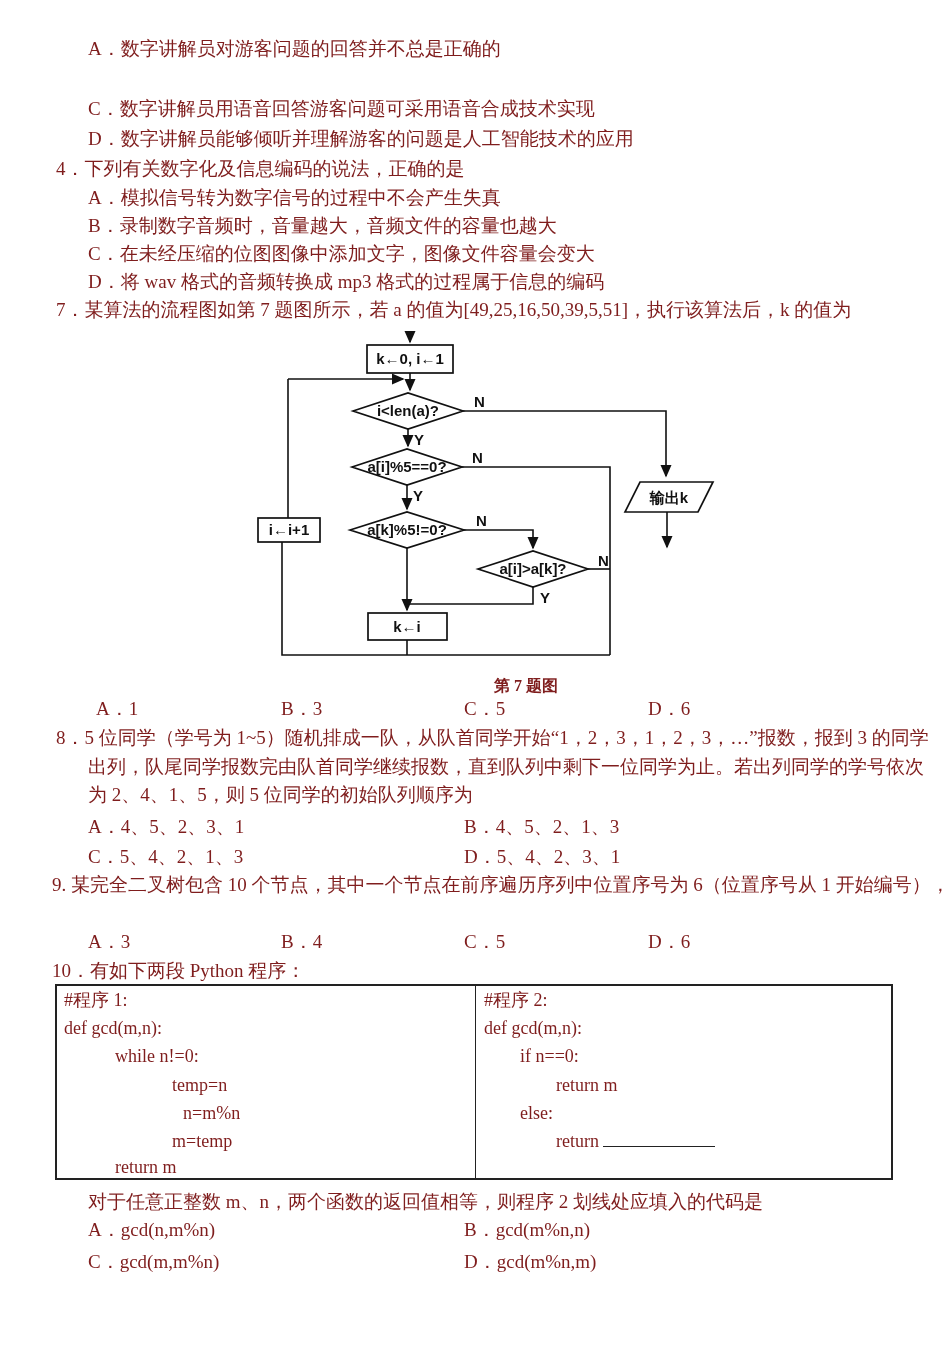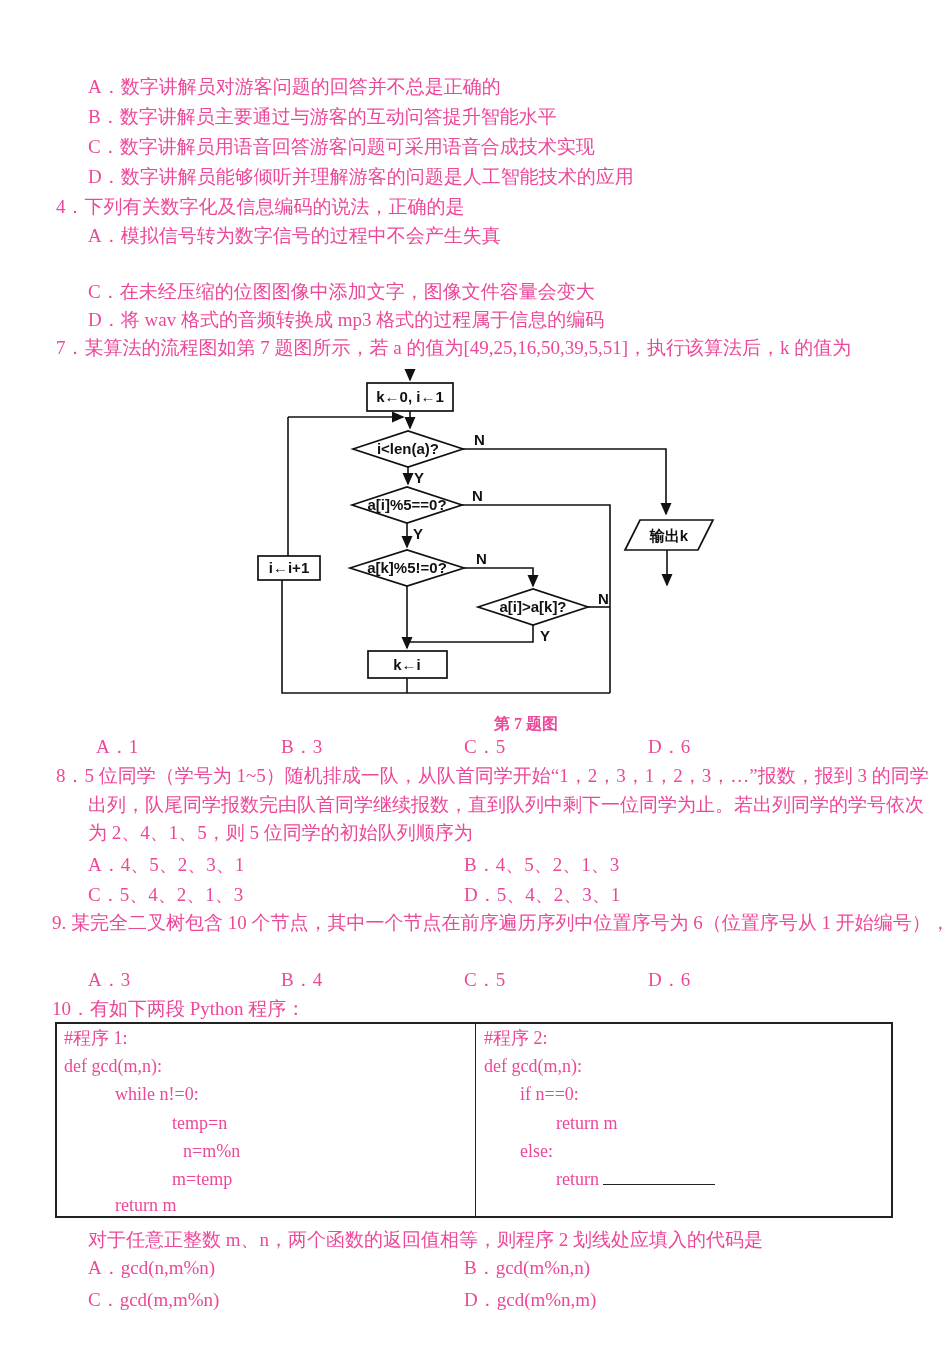--- a/index.html
+++ b/index.html
@@ -1,17 +1,17 @@
 <!DOCTYPE html>
 <html><head>
 <meta charset="utf-8">
 <style>
   html,body{margin:0;padding:0;background:#ffffff;}
   .page{position:relative;width:950px;height:1277px;background:#ffffff;overflow:hidden;
-        font-family:"Liberation Serif","DejaVu Serif",serif;color:#ec4899;margin-top:38px;}
+        font-family:"Liberation Serif","DejaVu Serif",serif;color:#7f1d1d;}
   .t{position:absolute;font-size:19px;line-height:22px;white-space:nowrap;}
   .code{position:absolute;font-size:18px;line-height:21px;white-space:nowrap;text-align:center;}
   .tablebox{position:absolute;left:55px;top:984px;width:838px;height:196px;
             border:2px solid #222;box-sizing:border-box;}
   .tabledivider{position:absolute;left:475px;top:984px;width:0;height:196px;
                 border-left:1.5px solid #222;}
   .blank{display:inline-block;width:112px;height:14px;border-bottom:1.6px solid #222;
          vertical-align:baseline;}
   .caption{position:absolute;left:398px;top:676px;width:160px;text-align:right;
            font-size:16px;font-weight:bold;white-space:nowrap;}
@@ -21,26 +21,26 @@
   .flowchart .shape{fill:none;stroke:#111;stroke-width:1.7px;}
   .flowchart .wire{fill:none;stroke:#111;stroke-width:1.6px;}
   .bluebar{position:absolute;left:30px;top:1337px;width:658px;height:8px;}
 </style>
 </head>
 <body>
 
 <div class="page">
 
   <div class="t" style="left:88px;top:38px">A．数字讲解员对游客问题的回答并不总是正确的</div>
-  <div class="t" style="left:88px;top:68px">B．数字讲解员主要通过与游客的互动问答提升智能水平</div>
   <div class="t" style="left:88px;top:98px">C．数字讲解员用语音回答游客问题可采用语音合成技术实现</div>
   <div class="t" style="left:88px;top:128px">D．数字讲解员能够倾听并理解游客的问题是人工智能技术的应用</div>
 
   <div class="t" style="left:56px;top:158px">4．下列有关数字化及信息编码的说法，正确的是</div>
   <div class="t" style="left:88px;top:187px">A．模拟信号转为数字信号的过程中不会产生失真</div>
+  <div class="t" style="left:88px;top:215px">B．录制数字音频时，音量越大，音频文件的容量也越大</div>
   <div class="t" style="left:88px;top:243px">C．在未经压缩的位图图像中添加文字，图像文件容量会变大</div>
   <div class="t" style="left:88px;top:271px">D．将 wav 格式的音频转换成 mp3 格式的过程属于信息的编码</div>
 
   <div class="t" style="left:56px;top:299px">7．某算法的流程图如第 7 题图所示，若 a 的值为[49,25,16,50,39,5,51]，执行该算法后，k 的值为</div>
 
   <svg class="flowchart" width="950" height="340" viewBox="0 0 950 340">
     <defs>
       <marker id="ah" markerWidth="9" markerHeight="8" refX="7" refY="3.5" orient="auto">
         <path d="M0,0 L8,3.5 L0,7 Z" fill="#111"></path>
       </marker>

